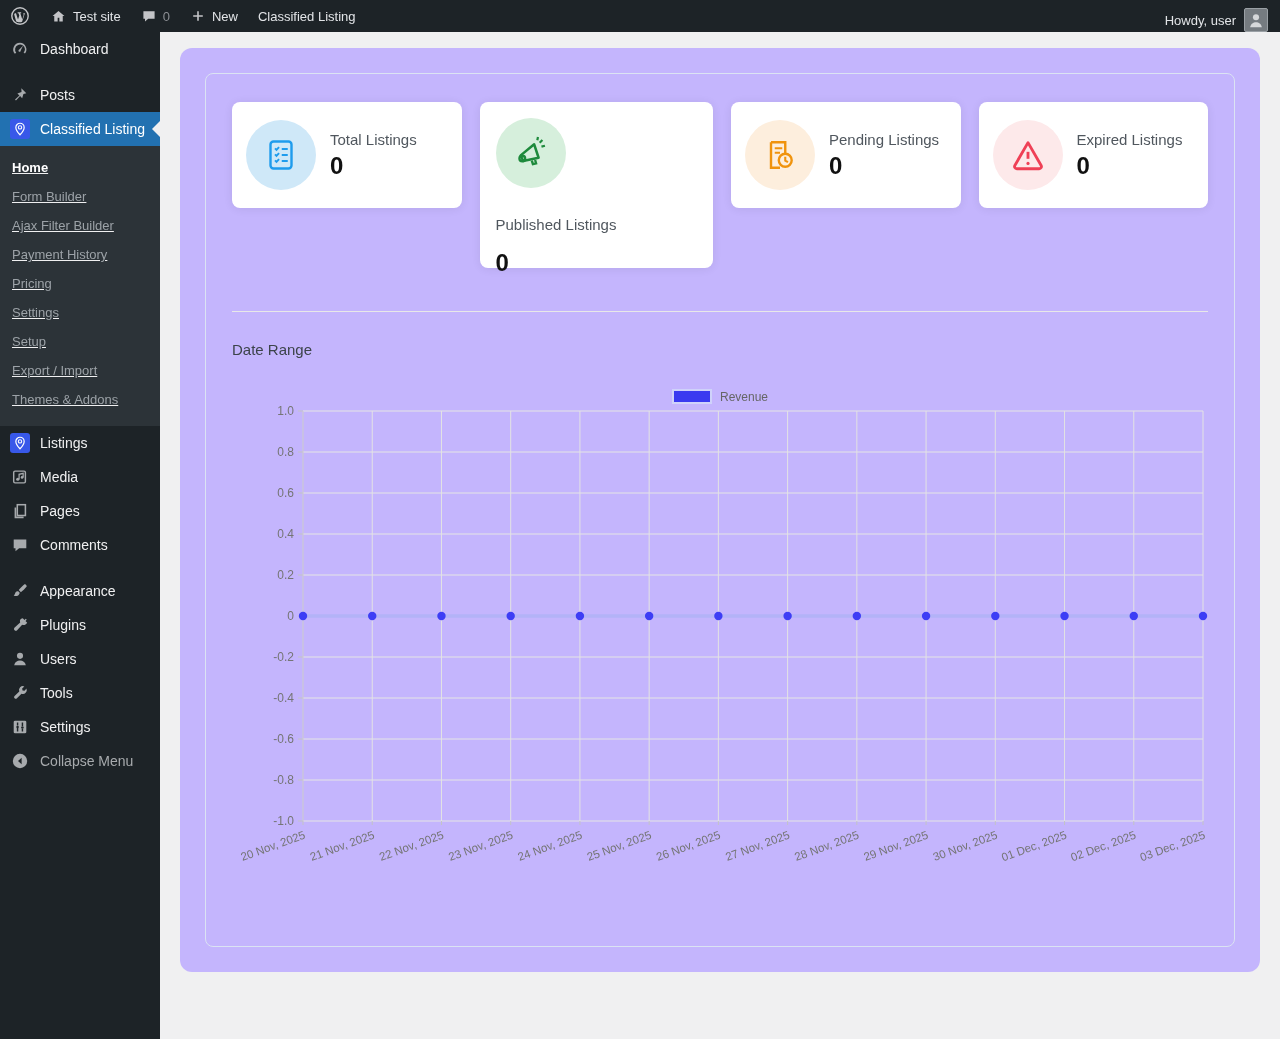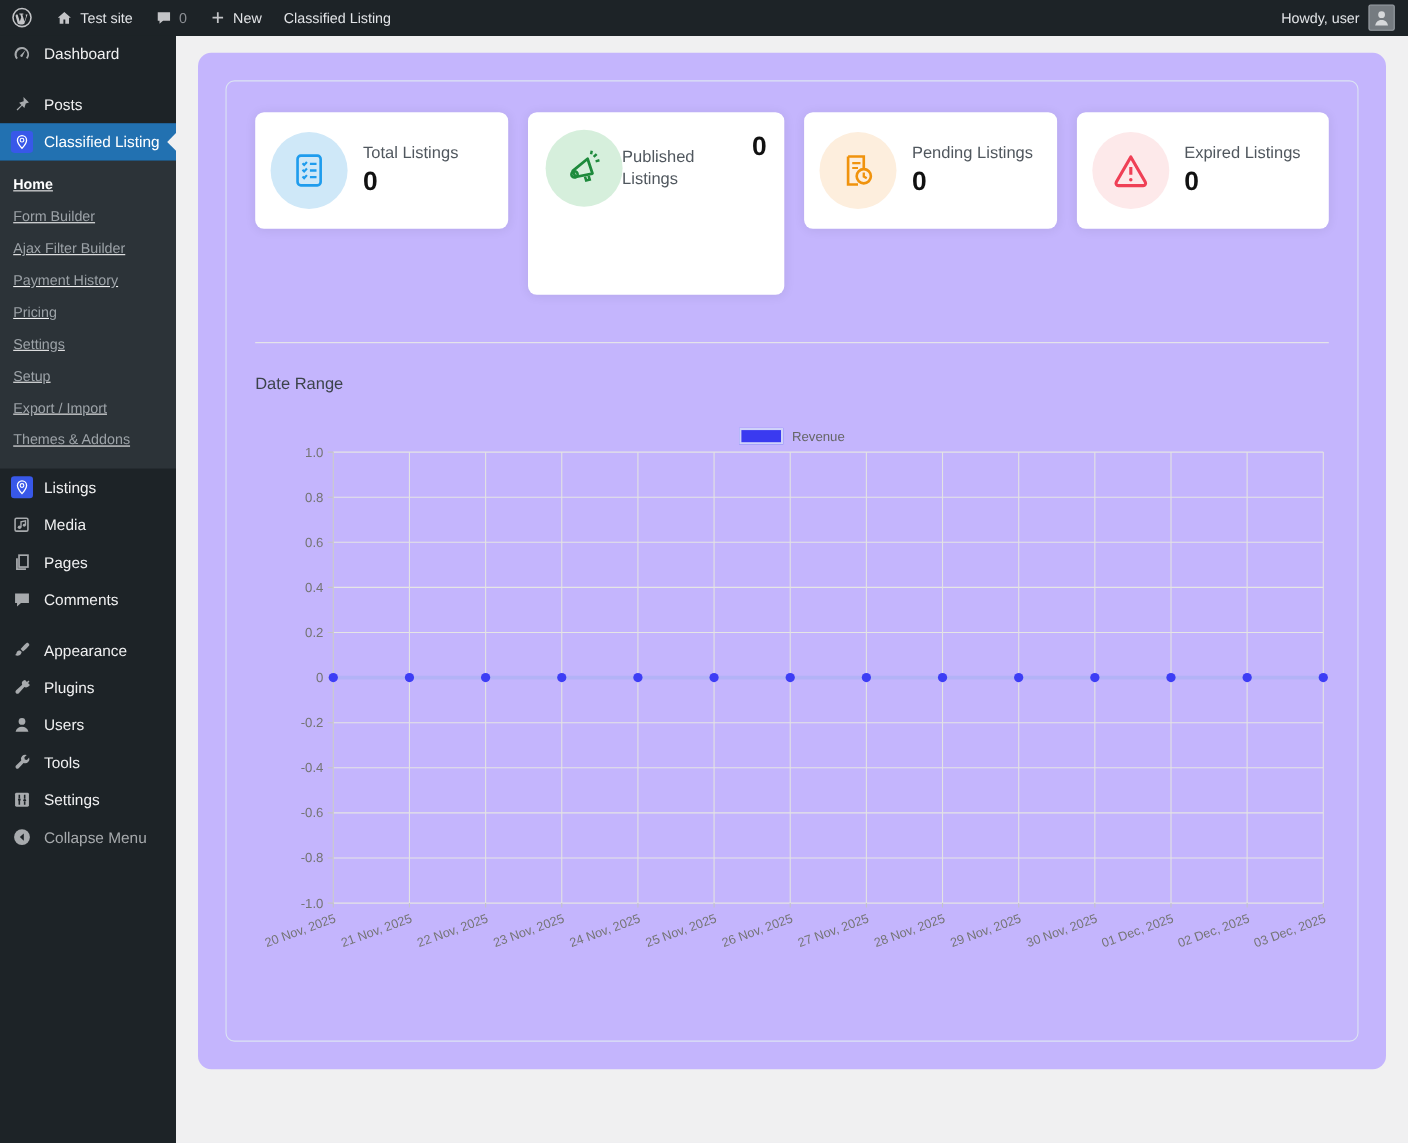--- a/index.html
+++ b/index.html
@@ -1,19 +1,19 @@
 <!DOCTYPE html>
 <html><head>
 <meta charset="utf-8">
 <style>
   * { margin:0; padding:0; box-sizing:border-box; }
   html,body { width:1280px; height:1039px; overflow:hidden; font-family:"Liberation Sans",sans-serif; background:#f0f0f1; }
 
   
-  .adminbar { position:fixed; top:0; left:0; right:0; height:32px; background:#1d2327; color:#c3c4c7; display:flex; align-items:center; z-index:50; font-size:13px; }
+  .adminbar { position:fixed; top:0; left:0; right:0; height:32px; background:#1d2327; color:#c3c4c7; display:flex; align-items:flex-end; z-index:50; font-size:13px; }
   .ab-left { display:flex; align-items:center; height:32px; }
   .ab-item { display:flex; align-items:center; gap:6px; padding:0 10px; height:32px; cursor:pointer; color:#e2e4e7; }
   .ab-item svg { display:block; }
   .ab-count { color:#8c8f94; }
   .ab-right { margin-left:auto; display:flex; align-items:center; gap:8px; padding-right:12px; color:#e2e4e7; }
   .avatar { width:24px; height:24px; background:#757b80; border:1px solid #9aa0a5; border-radius:2px; display:flex; align-items:center; justify-content:center; }
 
   
   .sidebar { position:fixed; top:32px; left:0; bottom:0; width:160px; background:#1d2327; color:#f0f0f1; font-size:14px; }
   .menu-item { display:flex; align-items:center; gap:10px; padding:0 8px 0 10px; height:34px; cursor:pointer; color:#f0f0f1; }
@@ -27,21 +27,21 @@
   .submenu-item.current { color:#fff; font-weight:bold; }
   .collapse-item { color:#a7aaad; margin-top:0; }
 
   
   .content { margin-left:160px; padding-top:32px; }
   .big-card { margin:16px 20px 0 20px; background:#c4b5fd; border-radius:12px; height:924px; padding:25px; }
   .panel { border:1px solid #dbe3f3; border-radius:8px; height:100%; padding:28px 26px; }
 
   .stats-row { display:flex; gap:18px; align-items:flex-start; }
   .stat-card { flex:1; background:#fff; border-radius:8px; box-shadow:0 1px 10px rgba(0,0,0,0.08); height:106px; padding:16px 14px; display:flex; align-items:center; gap:14px; cursor:pointer; }
-  .stat-card.published { height:166px; flex-direction:row; align-items:flex-start; gap:0; padding:16px; }
+  .stat-card.published { height:166px; flex-direction:column; align-items:flex-start; gap:12px; padding:16px; }
   .icon-circle { width:70px; height:70px; border-radius:50%; display:flex; align-items:center; justify-content:center; flex:0 0 70px; }
   .stat-text { display:flex; flex-direction:column; }
   .stat-label { font-size:15px; color:#50575e; line-height:1.35; }
   .stat-value { font-size:24px; font-weight:bold; color:#111; margin-top:2px; }
   .stat-card.published .stat-label { margin-top:15px; }
 
   .divider { border-top:1px solid #e8e8e8; margin-top:43px; }
   .dr-label { margin-top:29px; font-size:15px; color:#3c434a; }
   .dr-input { margin-top:10px; width:100%; height:42px; border:1px solid #a3aaf0; border-radius:7px; padding:0 14px; font-size:15px; color:#50575e; font-family:"Liberation Sans",sans-serif; outline:none; background:#fff; }
 

